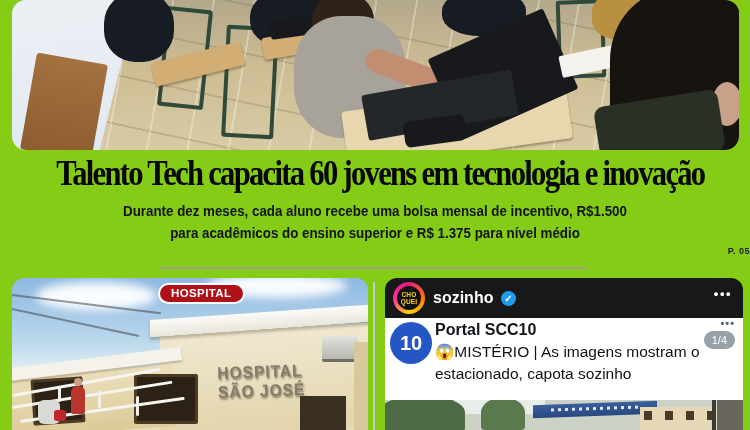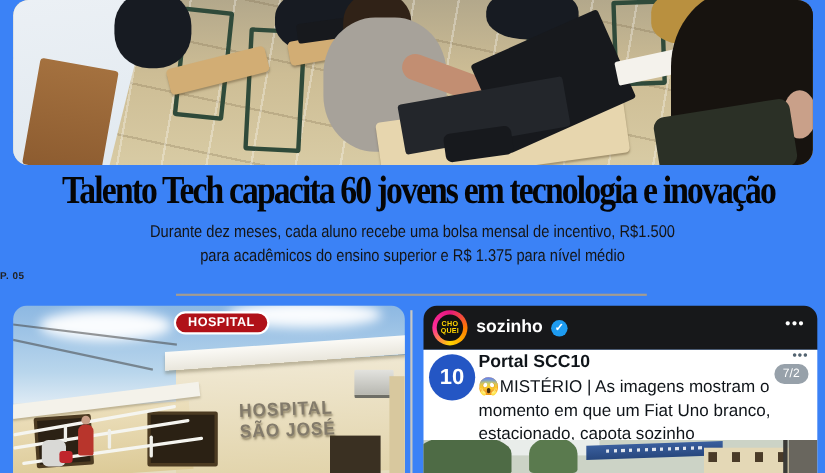--- a/index.html
+++ b/index.html
@@ -1,16 +1,16 @@
 <!DOCTYPE html>
 <html><head>
 <meta charset="utf-8">
 <style>
   html,body{margin:0;padding:0;background:#ffffff;}
-  .page{position:relative;width:750px;height:430px;background:#3b82f6;overflow:hidden;
+  .page{position:relative;width:750px;height:430px;background:#84cc16;overflow:hidden;
         font-family:"Liberation Sans",sans-serif;}
   .abs{position:absolute;}
 
   
   .photo-top{left:12px;top:0;width:727px;height:150px;border-radius:14px;overflow:hidden;
              background:linear-gradient(180deg,#b3a88b 0%,#cdbd95 45%,#d8cba4 100%);}
   .tile-lines{left:0;top:0;right:0;bottom:0;
     background-image:repeating-linear-gradient(100deg,transparent 0 38px,rgba(255,255,255,.30) 38px 40px),
                      repeating-linear-gradient(12deg,transparent 0 46px,rgba(110,92,62,.22) 46px 48px);}
   .t-screen{left:-70px;top:-25px;width:170px;height:230px;background:linear-gradient(160deg,#eef2f6,#dde6ee);
@@ -20,23 +20,23 @@
   .chair{border:4px solid #2f4a3a;background:transparent;border-radius:3px;}
   .desk{background:#d2ad74;border-radius:4px;box-shadow:0 2px 2px rgba(80,60,30,.4);}
   .fig{background:#171b22;border-radius:45%;}
   .paper{background:#f4f2ec;border-radius:2px;}
   .laptop{background:#17191d;border-radius:3px;}
 
   
   .headline{left:0;top:152px;width:750px;text-align:center;white-space:nowrap;
             font-family:"Liberation Serif",serif;font-weight:700;font-size:36px;color:#050505;
             letter-spacing:-2px;transform:scaleX(.85);transform-origin:50% 0;}
-  .subhead{left:0;top:200px;width:750px;text-align:center;color:#141414;font-weight:400;}
+  .subhead{left:0;top:200px;width:750px;text-align:center;color:#141414;font-weight:700;}
   .subline{white-space:nowrap;font-size:15.5px;line-height:22px;transform:scaleX(.86);transform-origin:50% 50%;}
-  .pageref{left:0;top:246px;width:750px;text-align:left;font-size:9px;font-weight:700;
+  .pageref{left:0;top:246px;width:750px;text-align:right;font-size:9px;font-weight:700;
            letter-spacing:.5px;color:#222;}
   .hdivider{left:160px;top:267px;width:428px;height:2px;background:#a39c92;}
   .vdivider{left:373px;top:282px;width:1.5px;height:148px;background:#c8c8c4;}
 
   
   .photo-left{left:12px;top:278px;width:356px;height:152px;border-radius:12px 12px 0 0;overflow:hidden;
               background:linear-gradient(180deg,#8db8e2 0%,#b9d6ec 40%,#ddeaf4 58%,#e6ddc0 60%);}
   .cloud{background:rgba(255,255,255,.95);border-radius:50%;filter:blur(5px);}
   .wire{background:rgba(70,70,70,.55);height:1.5px;transform-origin:0 0;}
   .wall-r{left:148px;top:50px;width:212px;height:104px;background:linear-gradient(180deg,#f0e8d2,#e2d4ab);
@@ -194,24 +194,23 @@
       </div>
       <div class="abs cq-name">sozinho</div>
       <div class="abs cq-check">✓</div>
       <div class="abs hdr-dots">•••</div>
     </div>
 
     <div class="abs panel-body">
       <div class="abs scc-avatar">10</div>
       <div class="abs scc-name">Portal SCC10</div>
       <div class="abs post-dots">•••</div>
-      <div class="abs pill">7/2</div>
+      <div class="abs pill">1/4</div>
       <div class="abs post-text">
         <div>😱MISTÉRIO | As imagens mostram o</div>
-        <div>momento em que um Fiat Uno branco,</div>
         <div>estacionado, capota sozinho</div>
       </div>
     </div>
 
     <div class="abs panel-photo">
       <div class="abs strip-sky"></div>
       <div class="abs tree" style="left:-6px;top:-4px;width:86px;height:36px;"></div>
       <div class="abs tree" style="left:96px;top:-2px;width:44px;height:32px;background:#5a7a4e;"></div>
       <div class="abs bluesign">
         <div class="abs bluesign-text"></div>

